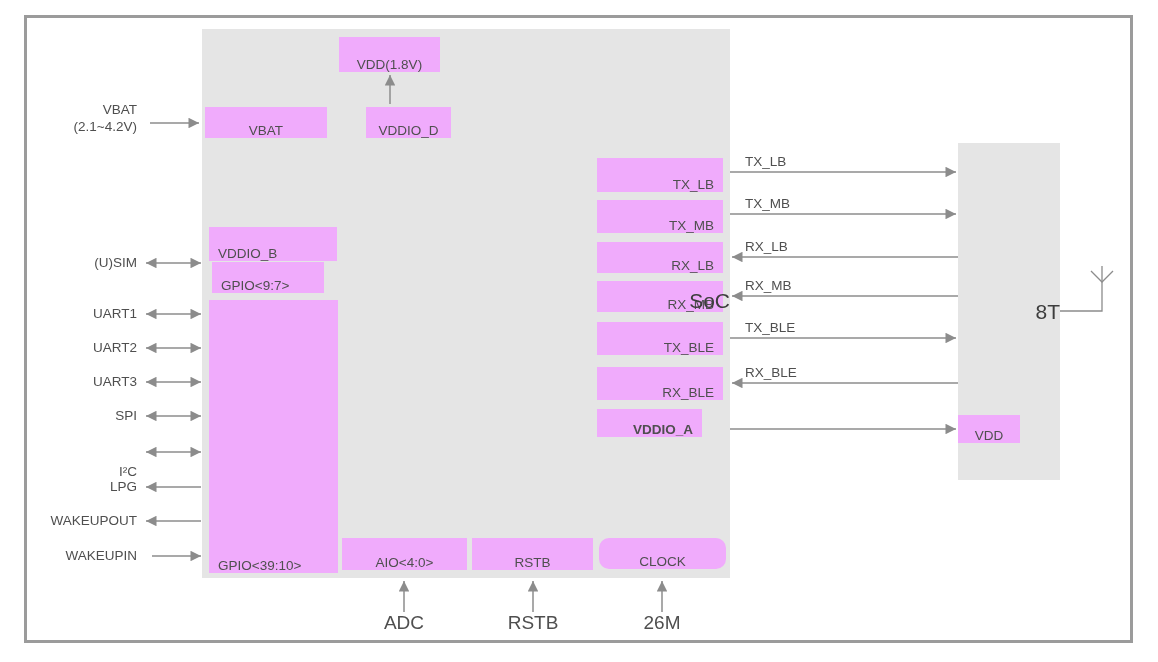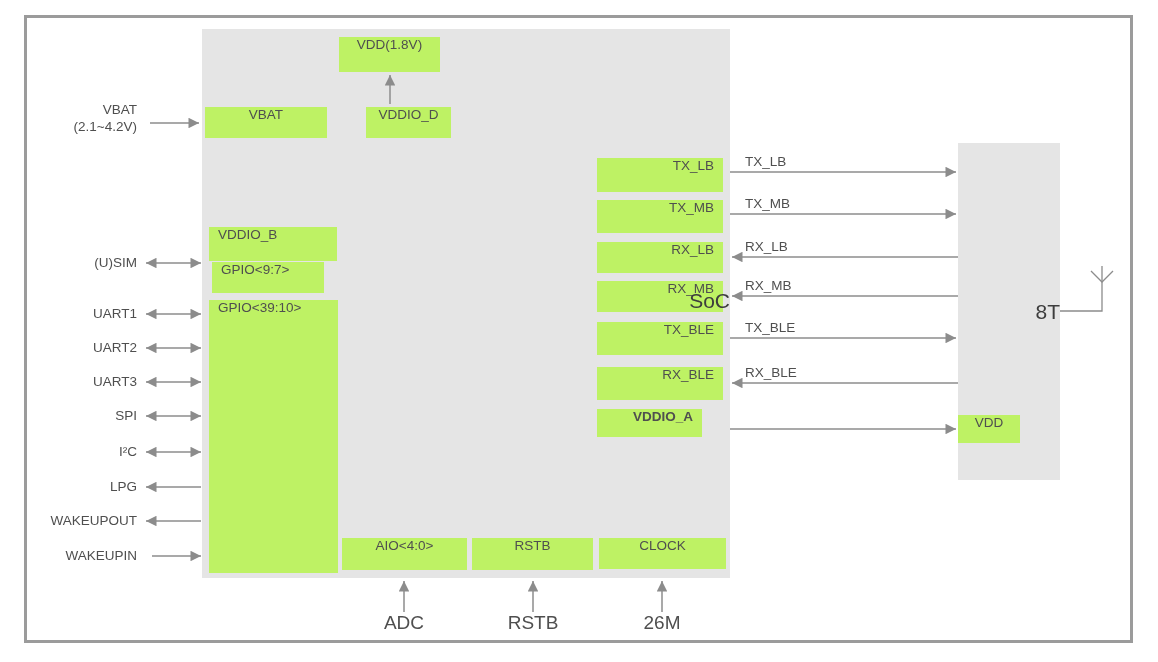--- a/index.html
+++ b/index.html
@@ -1,22 +1,22 @@
 <!DOCTYPE html>
 <html><head>
 <meta charset="utf-8">
 <style>
   html,body{margin:0;padding:0;background:#fff;}
   body{width:1158px;height:662px;position:relative;overflow:hidden;
        font-family:"Liberation Sans",sans-serif;color:#4f4f4f;}
   .frame{position:absolute;left:24px;top:15px;width:1109px;height:628px;
          border:3px solid #9b9b9b;box-sizing:border-box;background:#fff;}
   .block{position:absolute;background:#e5e5e5;}
-  .box{position:absolute;background:#bef264;color:#4f4f4f;font-size:13.5px;
-       display:flex;align-items:flex-start;box-sizing:border-box;}
+  .box{position:absolute;background:#f0abfc;color:#4f4f4f;font-size:13.5px;
+       display:flex;align-items:flex-end;box-sizing:border-box;}
   .box.c{justify-content:center;}
   .box.l{padding-left:9px;}
   .box.r{justify-content:flex-end;padding-right:9px;}
   .plabel{position:absolute;right:1021px;font-size:13.5px;line-height:20px;
           text-align:right;white-space:pre-line;color:#4f4f4f;}
   .plabel.two{line-height:17px;}
   .slabel{position:absolute;left:745px;font-size:13.5px;line-height:18px;color:#4f4f4f;}
   .blabel{position:absolute;width:84px;font-size:19px;line-height:18px;
           text-align:center;color:#4f4f4f;}
   .big{position:absolute;font-size:21px;color:#3d3d3d;text-align:right;}
@@ -90,21 +90,21 @@
   </div>
 <div class="box l" style="left:209px;top:300px;width:129px;height:273px;">
     <span>GPIO&lt;39:10&gt;</span>
   </div>
 <div class="box c" style="left:342px;top:538px;width:125px;height:32px;">
     <span>AIO&lt;4:0&gt;</span>
   </div>
 <div class="box c" style="left:472px;top:538px;width:121px;height:32px;">
     <span>RSTB</span>
   </div>
-<div class="box c" style="left:599px;top:538px;width:127px;height:31px;">
+<div class="box c" style="left:599px;top:538px;width:127px;height:31px;border-radius:10px;">
     <span>CLOCK</span>
   </div>
 <div class="box r" style="left:597px;top:158px;width:126px;height:34px;">
     <span>TX_LB</span>
   </div>
 <div class="box r" style="left:597px;top:200px;width:126px;height:33px;">
     <span>TX_MB</span>
   </div>
 <div class="box r" style="left:597px;top:242px;width:126px;height:31px;">
     <span>RX_LB</span>
@@ -129,21 +129,21 @@
 <div class="big" style="left:202px;top:289px;width:528px;">SoC</div>
 <div class="big" style="left:958px;top:300px;width:102px;">8T</div>
 
 <div class="plabel two" style="top:101px;">VBAT
 (2.1~4.2V)</div>
 <div class="plabel" style="top:253px;">(U)SIM</div>
 <div class="plabel" style="top:304px;">UART1</div>
 <div class="plabel" style="top:338px;">UART2</div>
 <div class="plabel" style="top:372px;">UART3</div>
 <div class="plabel" style="top:406px;">SPI</div>
-<div class="plabel" style="top:442px;margin-left:12px;">I²C</div>
+<div class="plabel" style="top:462px;margin-left:12px;">I²C</div>
 <div class="plabel" style="top:477px;text-align:right;">LPG</div>
 <div class="plabel" style="top:511px;text-align:right;">WAKEUPOUT</div>
 <div class="plabel" style="top:546px;">WAKEUPIN</div>
 
 <div class="slabel" style="top:153px;">TX_LB</div>
 <div class="slabel" style="top:195px;">TX_MB</div>
 <div class="slabel" style="top:238px;">RX_LB</div>
 <div class="slabel" style="top:277px;">RX_MB</div>
 <div class="slabel" style="top:319px;">TX_BLE</div>
 <div class="slabel" style="top:364px;">RX_BLE</div>

